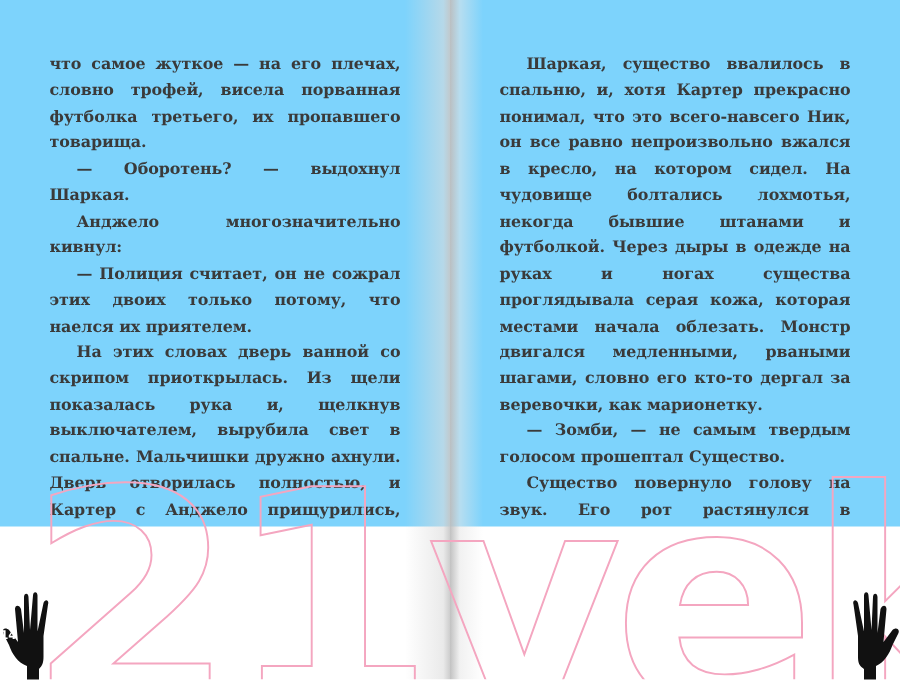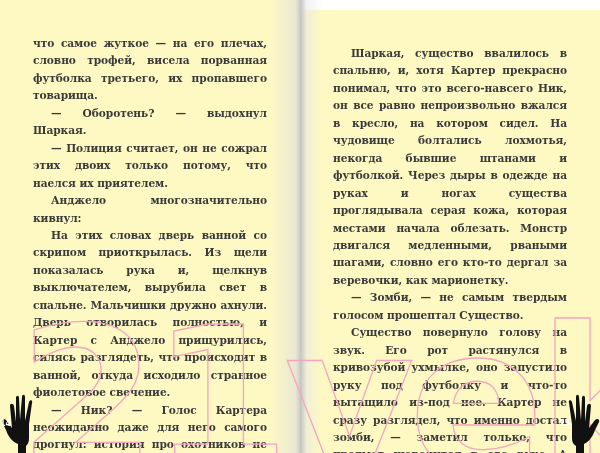--- a/index.html
+++ b/index.html
@@ -3,25 +3,25 @@
   <meta charset="utf-8">
   <style>
     html, body { margin: 0; padding: 0; }
     body {
       width: 600px; height: 453px; overflow: hidden; position: relative;
       background: #ffffff;
       font-family: "DejaVu Serif", "Liberation Serif", serif;
     }
     .spread { position: absolute; left: 0; top: 0; width: 600px; height: 453px; }
     .page {
-      position: absolute; top: 0; width: 300px; height: 453px; background: #fef9c3;
+      position: absolute; top: 0; width: 300px; height: 351px; background: #7dd3fc;
       overflow: hidden;
     }
     .page.left { left: 0; }
-    .page.right { left: 300px; margin-top: 10px; }
+    .page.right { left: 300px; }
     .gutter-left {
       position: absolute; left: 270px; top: 0; width: 30px; height: 453px;
       background: linear-gradient(to right, rgba(255,255,255,0) 0%, rgba(220,220,220,0.6) 85%, rgba(200,200,200,0.9) 100%);
     }
     .gutter-right {
       position: absolute; left: 300px; top: 0; width: 22px; height: 453px;
       background: linear-gradient(to right, rgba(190,190,190,0.95) 0%, rgba(230,230,230,0.55) 30%, rgba(255,255,255,0) 100%);
     }
     .text-block {
       position: absolute; top: 35px; width: 234px;
@@ -49,22 +49,22 @@
   </style>
 </head>
 <body>
 
 <div class="spread">
 
   <div class="page left">
     <div class="text-block">
       <p class="para noindent">что самое жуткое — на его плечах, словно трофей, висела порванная футболка третьего, их пропавшего товарища.</p>
       <p class="para">— Оборотень? — выдохнул Шаркая.</p>
+      <p class="para">Анджело многозначительно кивнул:</p>
       <p class="para">— Полиция считает, он не сожрал этих двоих только потому, что наелся их приятелем.</p>
-      <p class="para">Анджело многозначительно кивнул:</p>
       <p class="para">На этих словах дверь ванной со скрипом приоткрылась. Из щели показалась рука и, щелкнув выключателем, вырубила свет в спальне. Мальчишки дружно ахнули. Дверь отворилась полностью, и Картер с Анджело прищурились, силясь разглядеть, что происходит в ванной, откуда исходило странное фиолетовое свечение.</p>
       <p class="para">— Ник? — Голос Картера неожиданно даже для него самого дрогнул: история про охотников не на шутку пощекотала мальчику нервы.</p>
 
     </div>
   </div>
 
   <div class="page right">
     <div class="text-block">
       <p class="para">Шаркая, существо ввалилось в спальню, и, хотя Картер прекрасно понимал, что это всего-навсего Ник, он все равно непроизвольно вжался в кресло, на котором сидел. На чудовище болтались лохмотья, некогда бывшие штанами и футболкой. Через дыры в одежде на руках и ногах существа проглядывала серая кожа, которая местами начала облезать. Монстр двигался медленными, рваными шагами, словно его кто-то дергал за веревочки, как марионетку.</p>
       <p class="para">— Зомби, — не самым твердым голосом прошептал Существо.</p>

